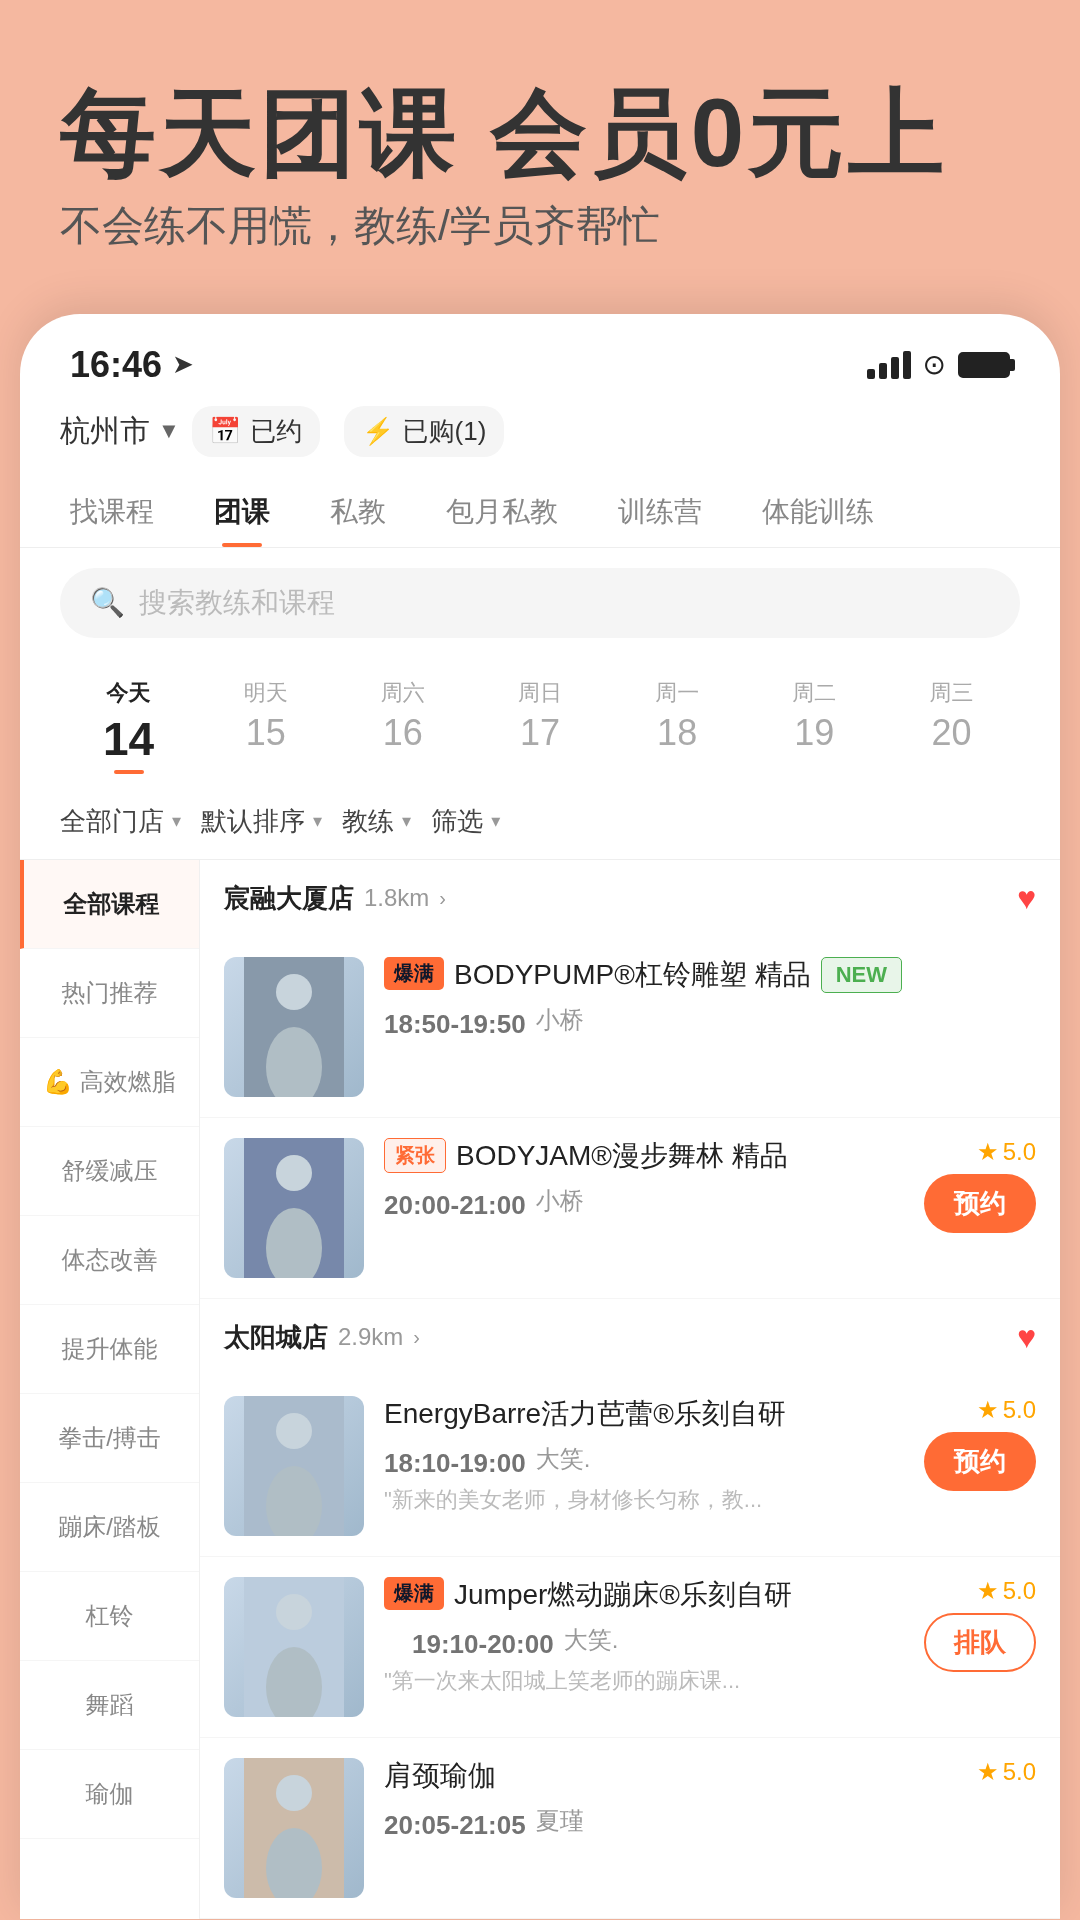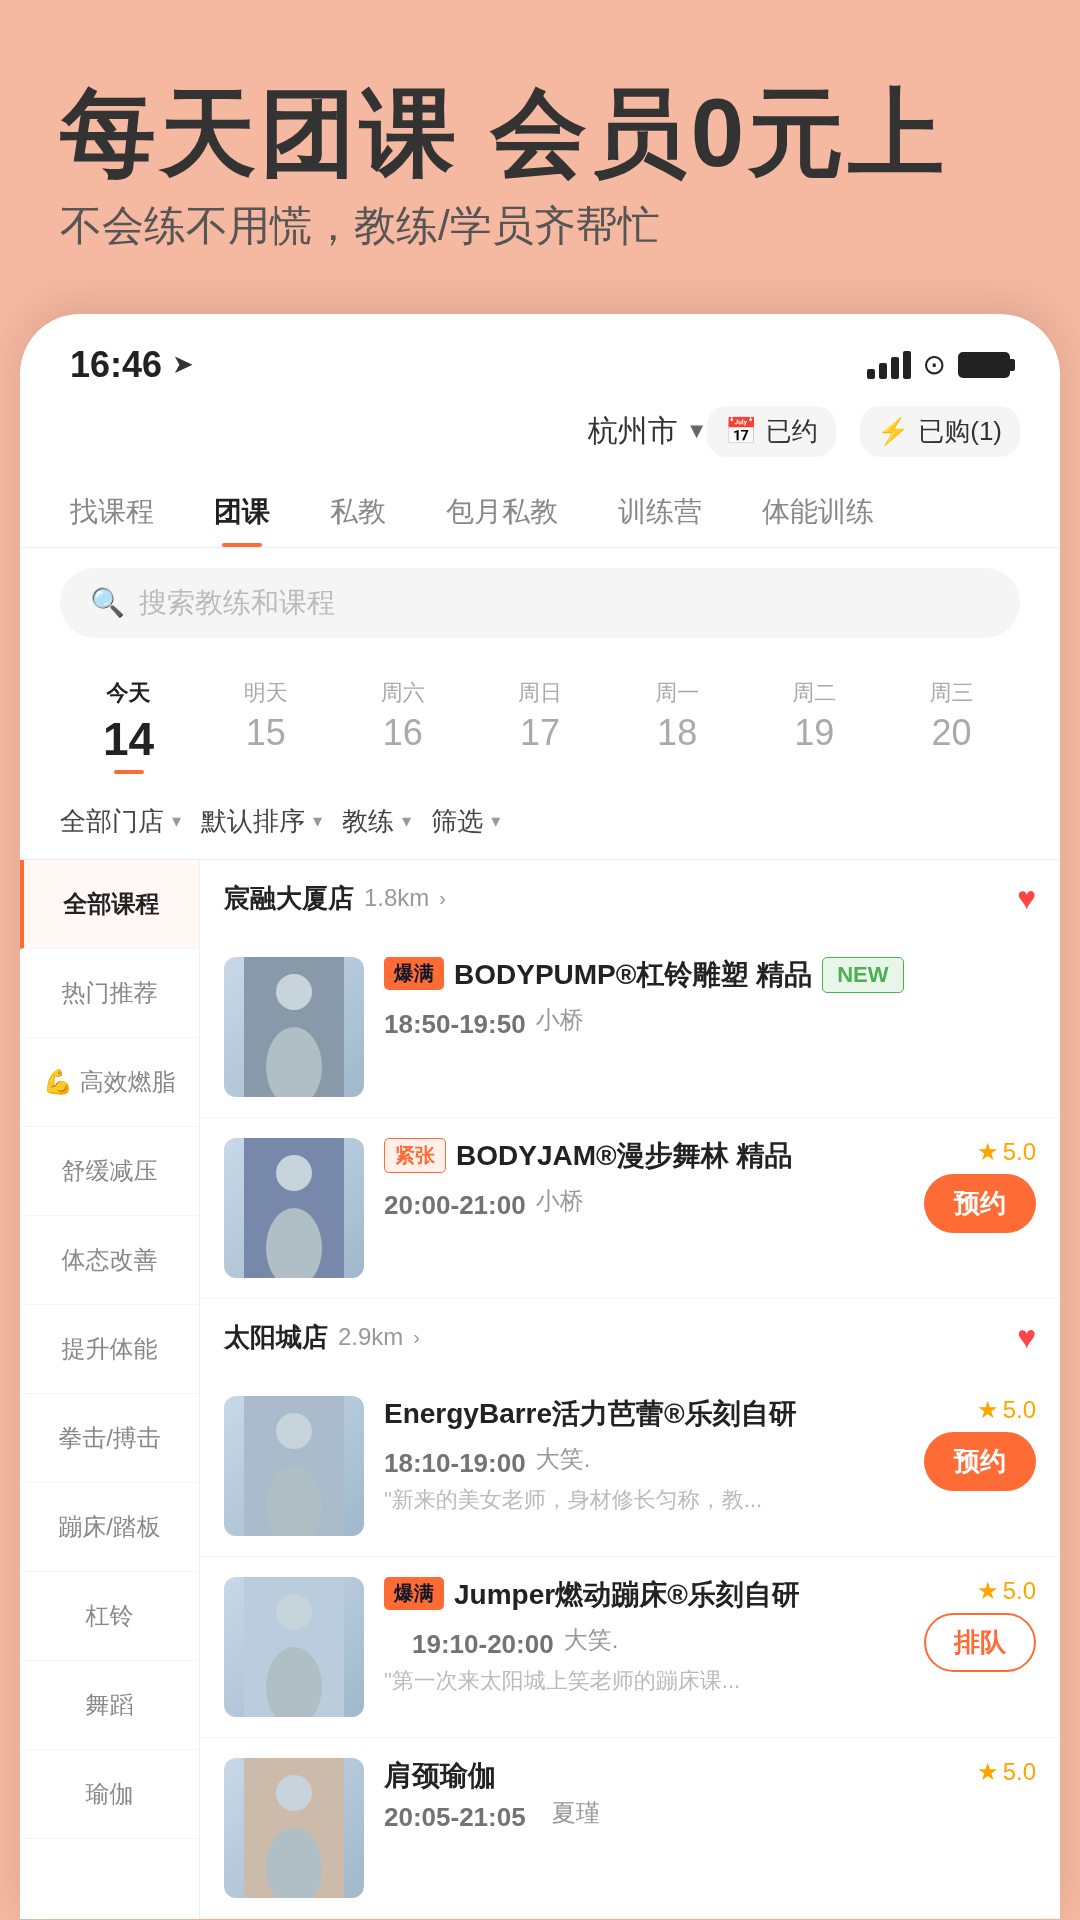--- a/index.html
+++ b/index.html
@@ -83,23 +83,24 @@
       transform: translateY(-50%);
       width: 5px;
       height: 12px;
       background: #222;
       border-radius: 0 2px 2px 0;
     }
 
     
     .top-nav {
       display: flex;
-      justify-content: flex-end;
+      justify-content: flex-start;
       align-items: center;
       padding: 10px 40px 20px;
+      gap: 12px;
     }
     .location {
       display: flex;
       align-items: center;
       gap: 8px;
       font-size: 30px;
       color: #333;
     }
     .location-arrow {
       font-size: 22px;
@@ -338,21 +339,21 @@
     }
     .badge-new {
       background: #e8f5e9;
       color: #4caf50;
       border: 1px solid #4caf50;
       font-size: 22px;
       padding: 4px 14px;
     }
     .course-name {
       font-size: 28px;
-      font-weight: 700;
+      font-weight: 400;
       color: #222;
       line-height: 1.3;
     }
     .course-time {
       font-size: 26px;
       color: #737373;
       margin-top: 8px;
       font-weight: 600;
     }
     .course-trainer {
@@ -665,21 +666,21 @@
     <circle cx="50" cy="35" r="18" fill="#c8d4dc"></circle>
     <ellipse cx="50" cy="110" rx="28" ry="40" fill="#b0bec5"></ellipse>
   </svg>
       </div>
       <div class="course-info">
         <div class="course-title-row">
 
           <span class="course-name">肩颈瑜伽</span>
 
         </div>
-        <div style="display:flex;align-items:center;gap:16px;">
+        <div style="display:flex;align-items:center;margin-top:8px;">
           <span class="course-time">20:05-21:05</span>
           <span class="course-trainer">夏瑾</span>
         </div>
 
       </div>
       <div class="course-right">
         <div class="course-rating">
               <span>★</span>
               <span>5.0</span>
             </div>

